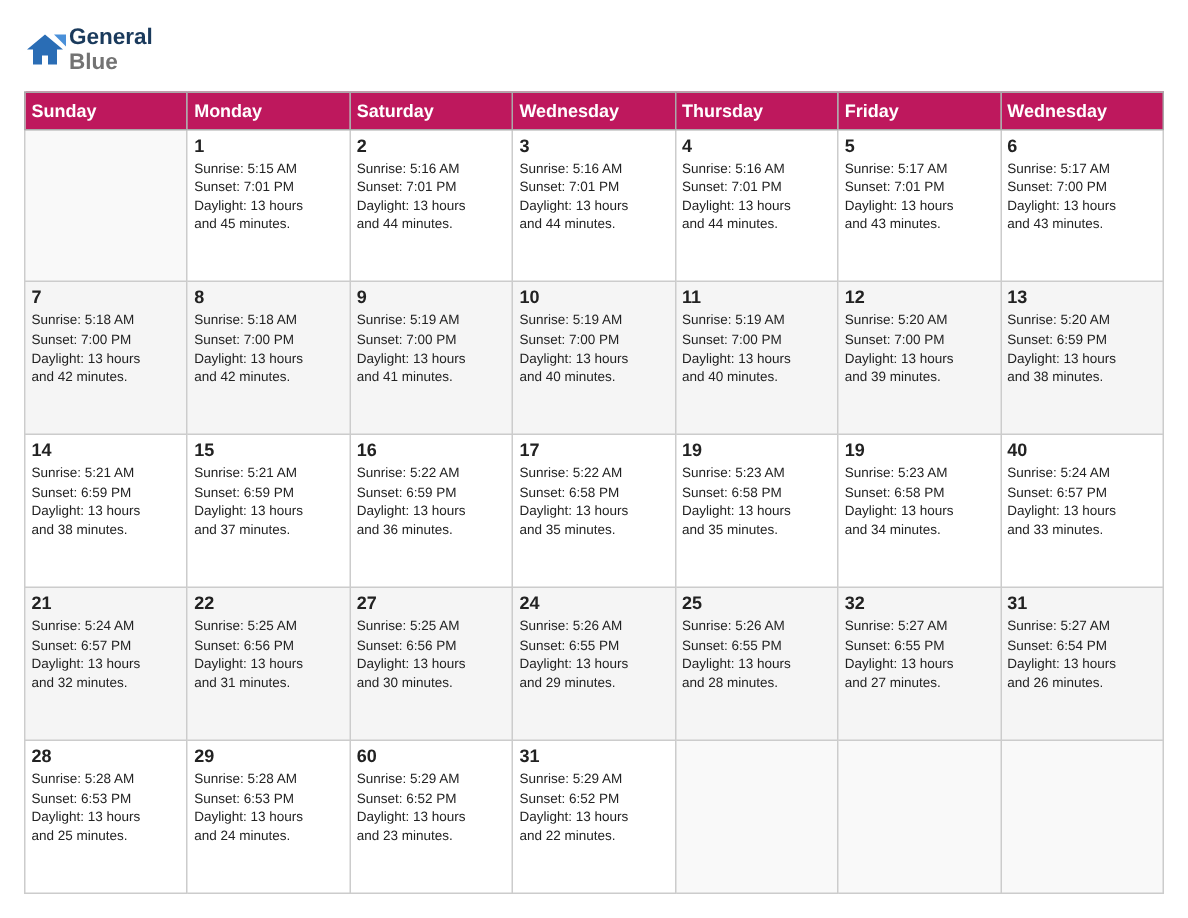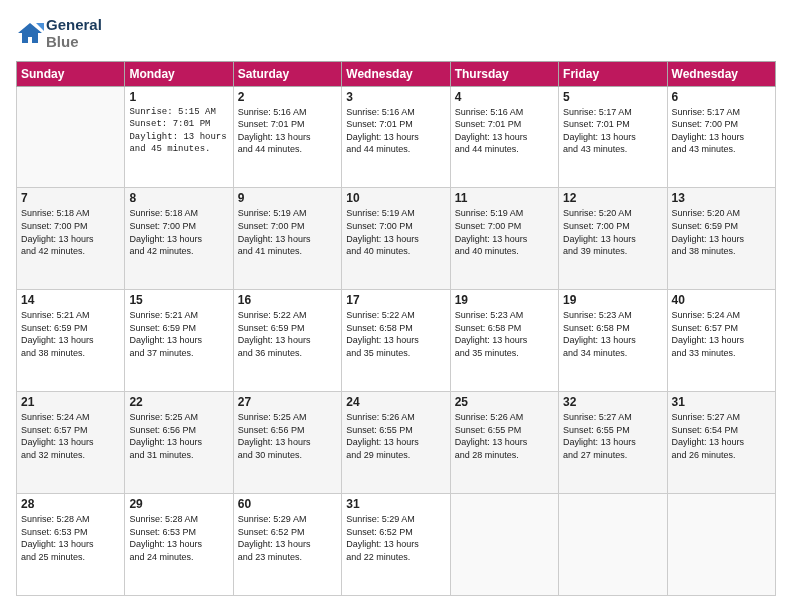--- a/index.html
+++ b/index.html
@@ -121,21 +121,21 @@
           <th>Thursday</th>
           <th>Friday</th>
           <th>Wednesday</th>
         </tr>
     </thead>
     <tbody id="calendar-body">
     <tr>
           <td class="empty"></td>
           <td>
             <span class="day-number">1</span>
-            <div class="day-info" style="white-space: pre-line; font-family: Liberation Mono, monospace;">Sunrise: 5:15 AM
+            <div class="day-info" style="white-space: pre-line;">Sunrise: 5:15 AM
 Sunset: 7:01 PM
 Daylight: 13 hours
 and 45 minutes.</div>
           </td>
           <td>
             <span class="day-number">2</span>
             <div class="day-info" style="white-space: pre-line;">Sunrise: 5:16 AM
 Sunset: 7:01 PM
 Daylight: 13 hours
 and 44 minutes.</div>

